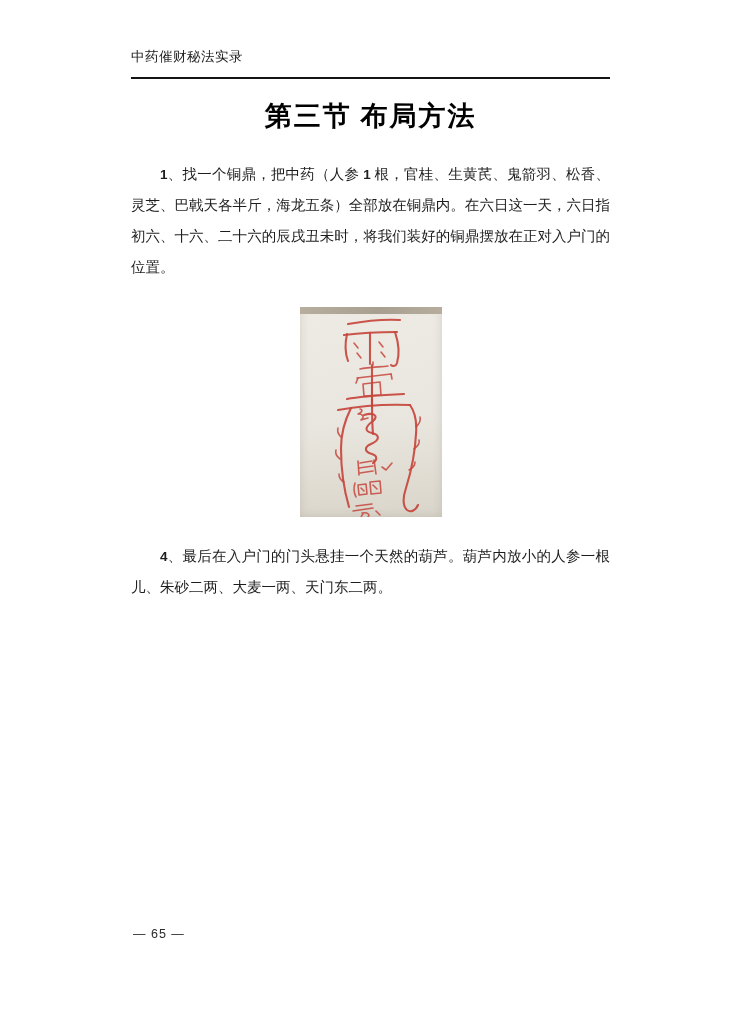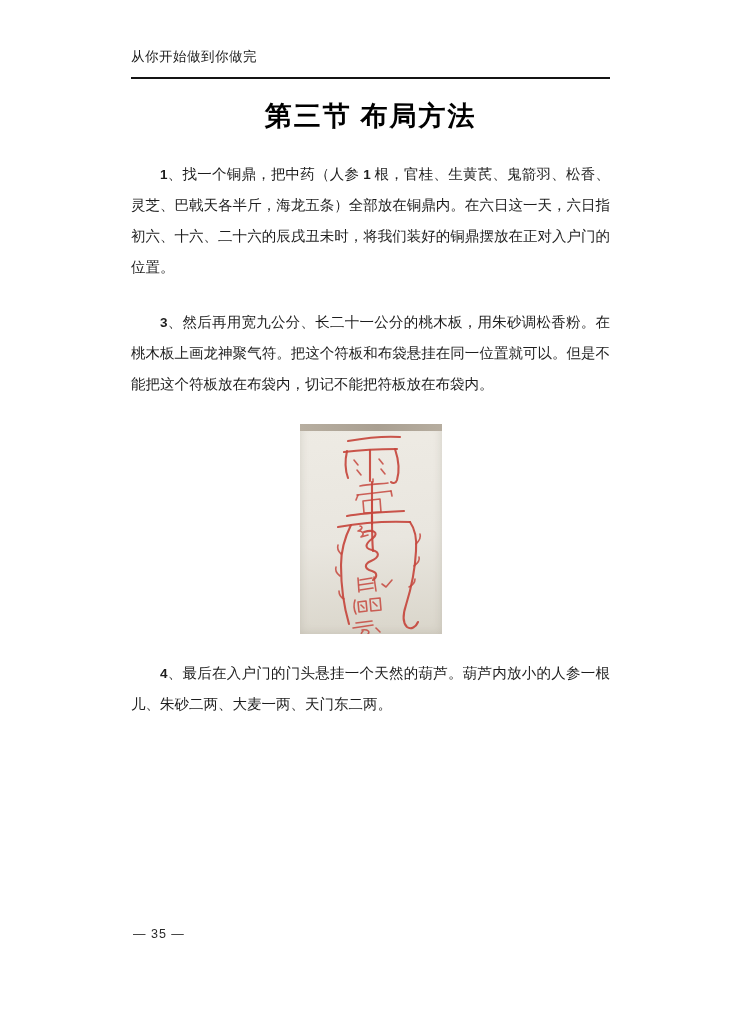--- a/index.html
+++ b/index.html
@@ -49,31 +49,30 @@
     position:absolute; left:133px; top:927px;
     font-family:"Liberation Sans", sans-serif; font-size:12.5px; color:#2a2a2a;
     letter-spacing:1px;
   }
 </style>
 </head>
 <body>
 
 <div class="page">
 
-  <div class="running-head">从你开始做到你做完</div>
+  <div class="running-head">中药催财秘法实录</div>
   <div class="head-rule"></div>
 
   <div class="content">
 
     <h1 class="doc-title">第三节 布局方法</h1>
 
     <p class="body-par"><span class="num">1</span><span>、找一个铜鼎，把中药（人参 </span><span class="num">1</span><span> 根，官桂、生黄芪、鬼箭羽、松香、灵芝、巴戟天各半斤，海龙五条）全部放在铜鼎内。在六日这一天，六日指初六、十六、二十六的辰戌丑未时，将我们装好的铜鼎摆放在正对入户门的位置。</span></p>
 
 
-    <p class="body-par"><span class="num">3</span><span>、然后再用宽九公分、长二十一公分的桃木板，用朱砂调松香粉。在桃木板上画龙神聚气符。把这个符板和布袋悬挂在同一位置就可以。但是不能把这个符板放在布袋内，切记不能把符板放在布袋内。</span></p>
 
     <div class="photo">
       <div class="top-band"></div>
       <svg class="tal" width="142" height="210" viewBox="0 0 142 210" xmlns="http://www.w3.org/2000/svg">
 
         <path d="M48,17 C65,14 84,12 100,13"></path>
 
         <path d="M44,28 C60,26 80,25 97,25"></path>
         <path d="M47,27 C45,36 45,46 48,54"></path>
         <path d="M70,26 C70,36 70,48 70,57"></path>
@@ -129,15 +128,15 @@
         <path class="thin" d="M62,206 c6,-1 9,2 5,5 c-4,3 -8,0 -4,-4"></path>
         <path class="thin" d="M76,204 l4,4"></path>
       </svg>
     </div>
 
     <p class="body-par"><span class="num">4</span><span>、最后在入户门的门头悬挂一个天然的葫芦。葫芦内放小的人参一根儿、朱砂二两、大麦一两、天门东二两。</span></p>
 
 
   </div>
 
-  <div class="page-number">— 35 —</div>
+  <div class="page-number">— 65 —</div>
 
 </div>
 
 </body></html>

